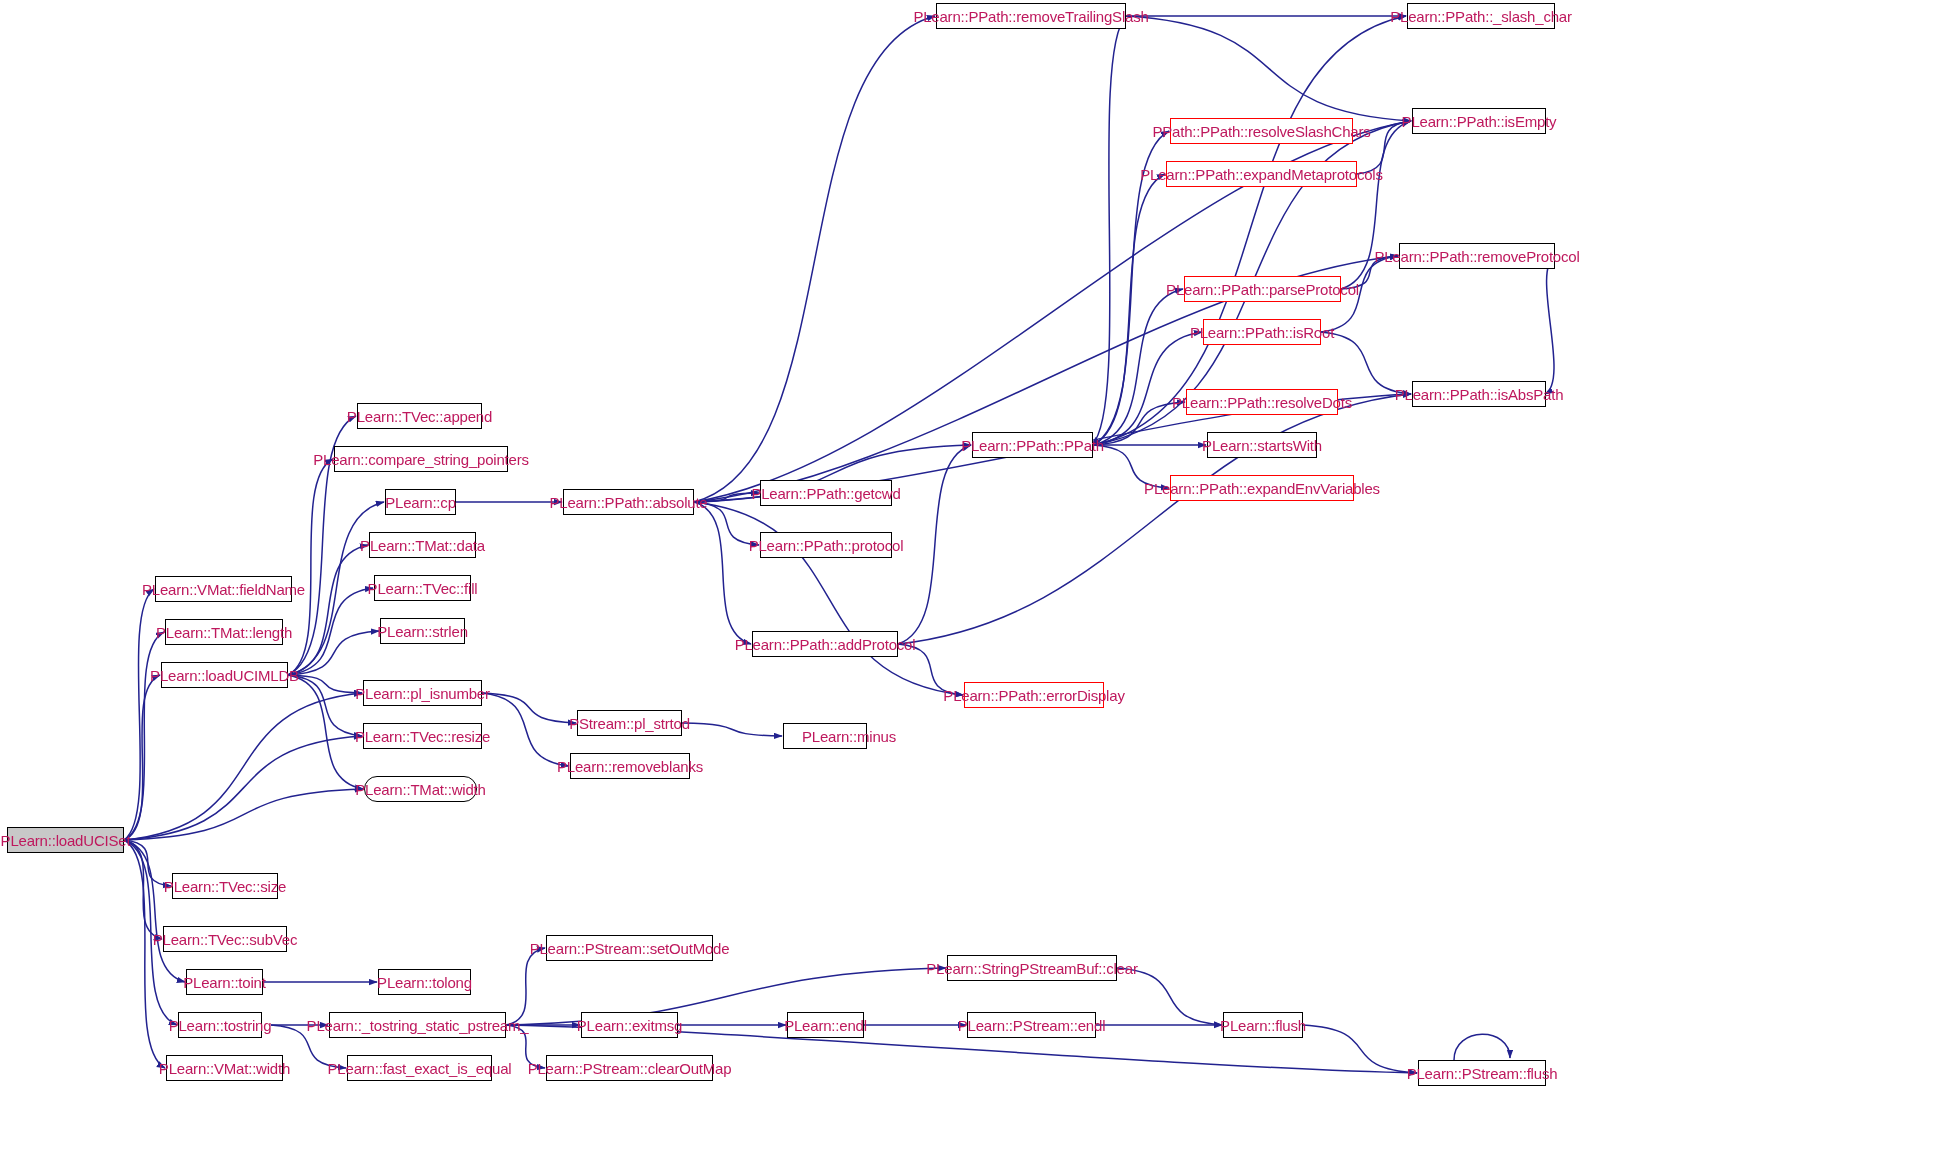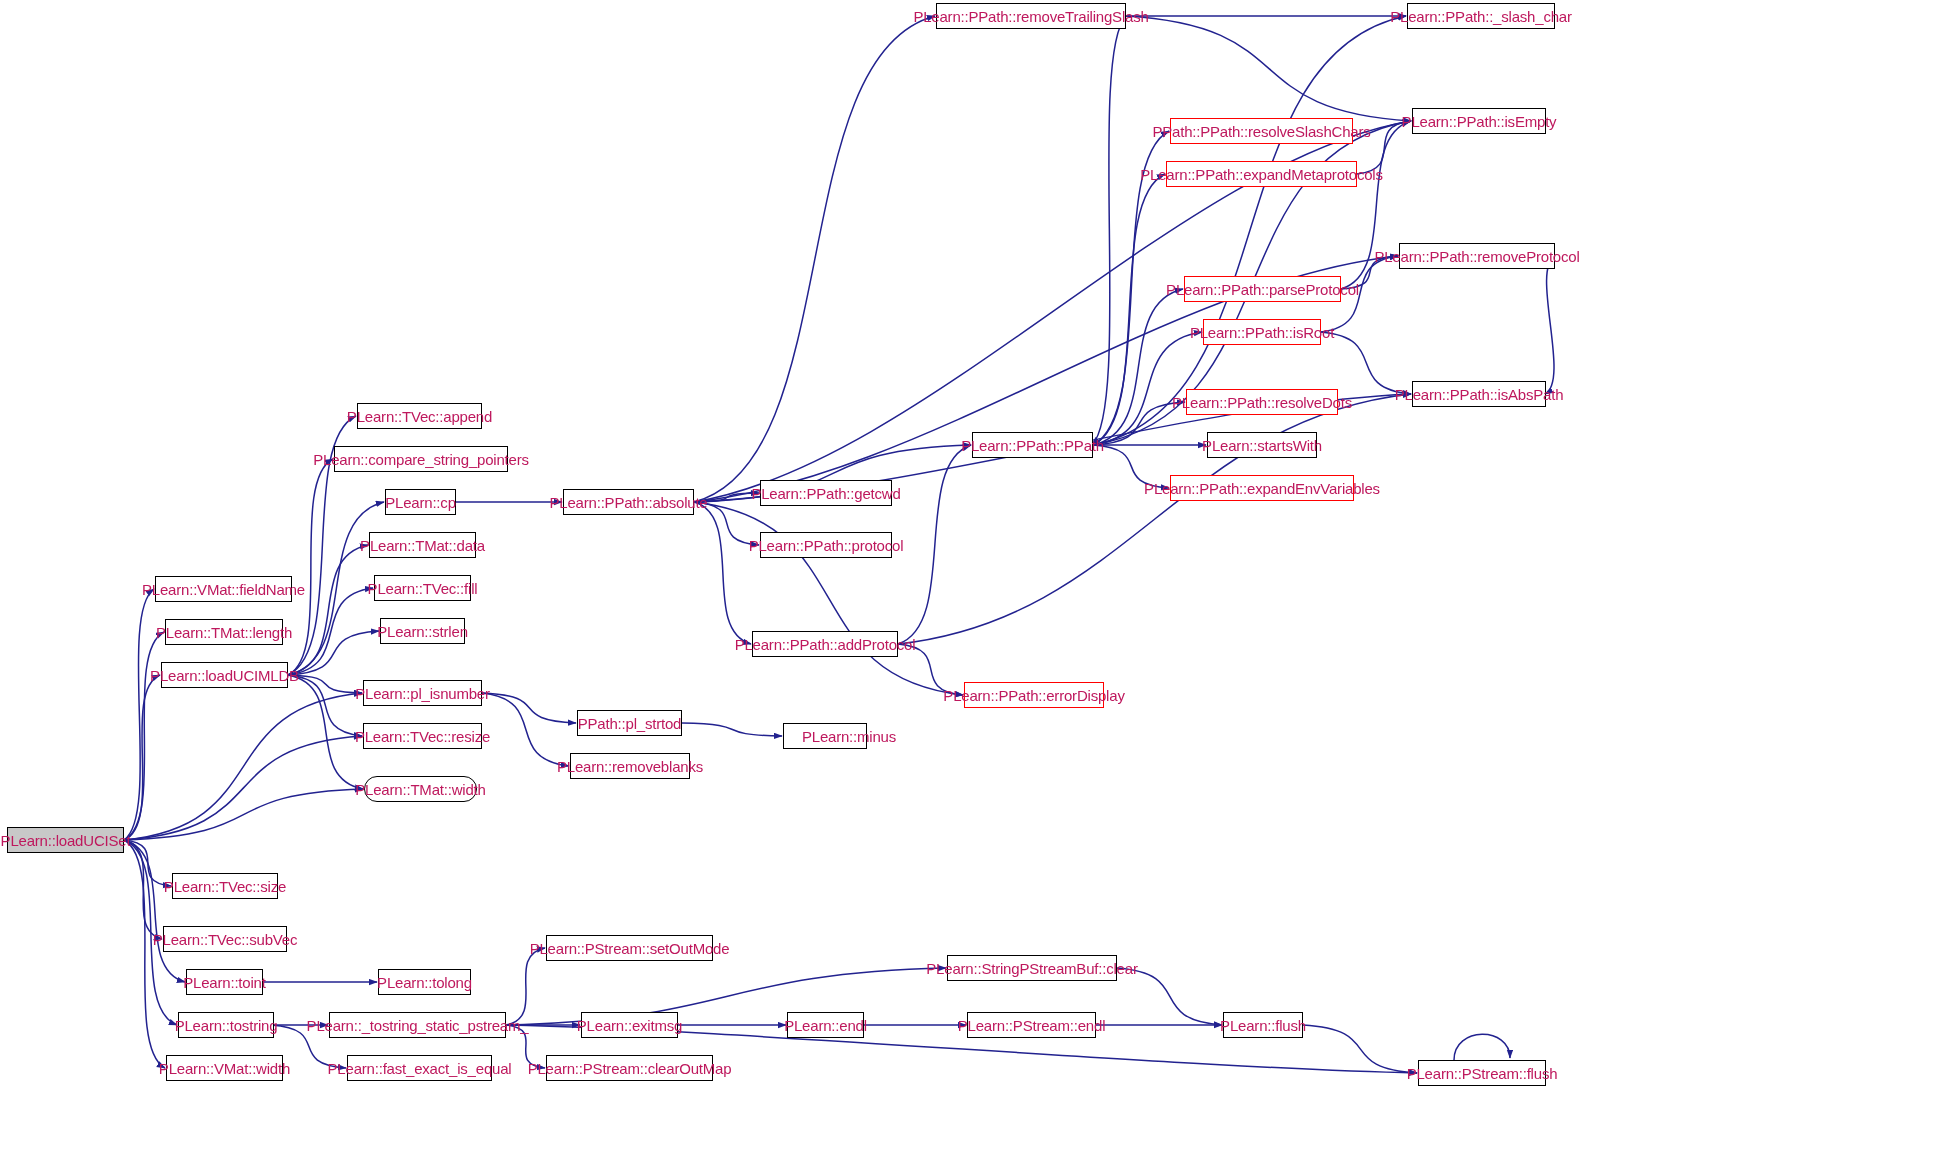--- a/index.html
+++ b/index.html
@@ -109,21 +109,21 @@
       </div>
       <div class="node" style="left: 172px; top: 873px; width: 106px; height: 26px;">
         <span class="lbl">PLearn::TVec::size</span>
       </div>
       <div class="node" style="left: 163px; top: 926px; width: 124px; height: 26px;">
         <span class="lbl">PLearn::TVec::subVec</span>
       </div>
       <div class="node" style="left: 186px; top: 969px; width: 77px; height: 26px;">
         <span class="lbl">PLearn::toint</span>
       </div>
-      <div class="node" style="left: 178px; top: 1012px; width: 96px; height: 26px;">
+      <div class="node" style="left: 178px; top: 1012px; width: 84px; height: 26px;">
         <span class="lbl">PLearn::tostring</span>
       </div>
       <div class="node" style="left: 166px; top: 1055px; width: 117px; height: 26px;">
         <span class="lbl">PLearn::VMat::width</span>
       </div>
       <div class="node" style="left: 357px; top: 403px; width: 125px; height: 26px;">
         <span class="lbl">PLearn::TVec::append</span>
       </div>
       <div class="node" style="left: 334px; top: 446px; width: 174px; height: 26px;">
         <span class="lbl">PLearn::compare_string_pointers</span>
@@ -164,21 +164,21 @@
       <div class="node" style="left: 563px; top: 489px; width: 131px; height: 26px;">
         <span class="lbl">PLearn::PPath::absolute</span>
       </div>
       <div class="node" style="left: 760px; top: 480px; width: 132px; height: 26px;">
         <span class="lbl">PLearn::PPath::getcwd</span>
       </div>
       <div class="node" style="left: 760px; top: 532px; width: 132px; height: 26px;">
         <span class="lbl">PLearn::PPath::protocol</span>
       </div>
       <div class="node" style="left: 577px; top: 710px; width: 105px; height: 26px;">
-        <span class="lbl">PPath::pl_strtod</span>
+        <span class="lbl">PStream::pl_strtod</span>
       </div>
       <div class="node" style="left: 570px; top: 753px; width: 120px; height: 26px;">
         <span class="lbl">PLearn::removeblanks</span>
       </div>
       <div class="node" style="left: 783px; top: 723px; width: 84px; height: 26px; padding-left: 48px;">
         <span class="lbl">PLearn::minus</span>
       </div>
       <div class="node" style="left: 581px; top: 1012px; width: 97px; height: 26px;">
         <span class="lbl">PLearn::exitmsg</span>
       </div>

